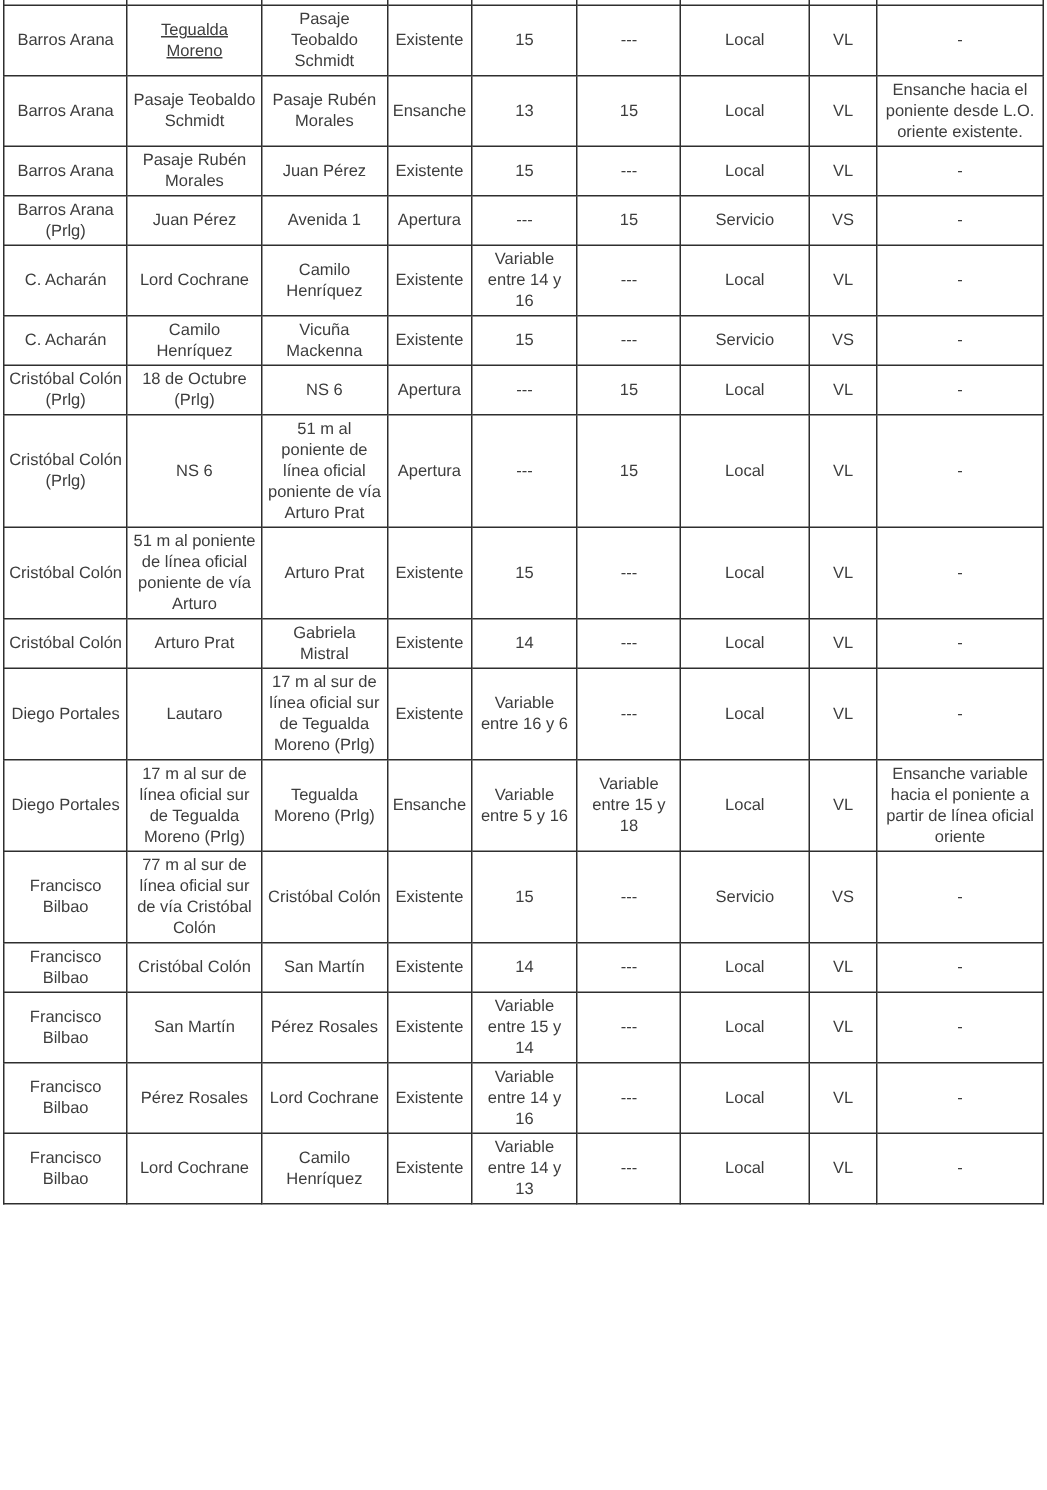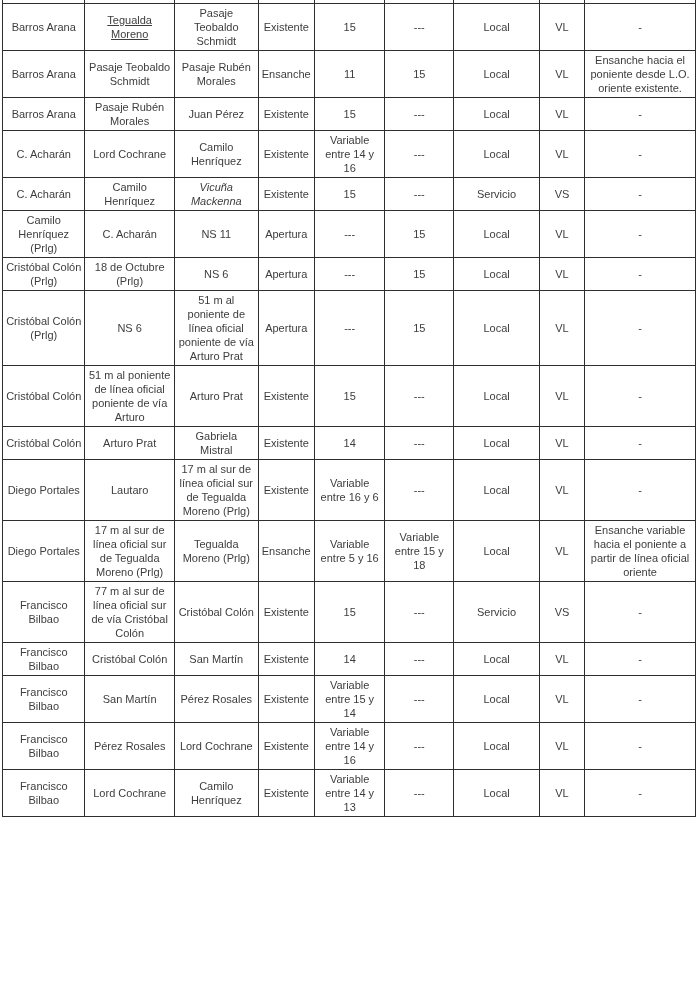--- a/index.html
+++ b/index.html
@@ -73,68 +73,68 @@
         <td style="border-color: rgb(46, 46, 46);">---</td>
         <td style="border-color: rgb(46, 46, 46);">Local</td>
         <td style="border-color: rgb(46, 46, 46);">VL</td>
         <td style="border-color: rgb(46, 46, 46);">-</td>
       </tr>
       <tr>
         <td style="border-color: rgb(46, 46, 46);">Barros Arana</td>
         <td style="border-color: rgb(46, 46, 46);">Pasaje Teobaldo Schmidt</td>
         <td style="border-color: rgb(46, 46, 46);">Pasaje Rubén Morales</td>
         <td style="border-color: rgb(46, 46, 46);">Ensanche</td>
-        <td style="border-color: rgb(46, 46, 46);">11</td>
+        <td style="border-color: rgb(46, 46, 46);">13</td>
         <td style="border-color: rgb(46, 46, 46);">15</td>
         <td style="border-color: rgb(46, 46, 46);">Local</td>
         <td style="border-color: rgb(46, 46, 46);">VL</td>
         <td style="border-color: rgb(46, 46, 46);">Ensanche hacia el poniente desde L.O. oriente existente.</td>
       </tr>
       <tr>
         <td style="border-color: rgb(46, 46, 46);">Barros Arana</td>
         <td style="border-color: rgb(46, 46, 46);">Pasaje Rubén Morales</td>
         <td style="border-color: rgb(46, 46, 46);">Juan Pérez</td>
         <td style="border-color: rgb(46, 46, 46);">Existente</td>
         <td style="border-color: rgb(46, 46, 46);">15</td>
         <td style="border-color: rgb(46, 46, 46);">---</td>
         <td style="border-color: rgb(46, 46, 46);">Local</td>
         <td style="border-color: rgb(46, 46, 46);">VL</td>
         <td style="border-color: rgb(46, 46, 46);">-</td>
       </tr>
       <tr>
+        <td style="border-color: rgb(46, 46, 46);">Barros Arana (Prlg)</td>
+        <td style="border-color: rgb(46, 46, 46);">Juan Pérez</td>
+        <td style="border-color: rgb(46, 46, 46);">Avenida 1</td>
+        <td style="border-color: rgb(46, 46, 46);">Apertura</td>
+        <td style="border-color: rgb(46, 46, 46);">---</td>
+        <td style="border-color: rgb(46, 46, 46);">15</td>
+        <td style="border-color: rgb(46, 46, 46);">Servicio</td>
+        <td style="border-color: rgb(46, 46, 46);">VS</td>
+        <td style="border-color: rgb(46, 46, 46);">-</td>
+      </tr>
+      <tr>
         <td style="border-color: rgb(46, 46, 46);">C. Acharán</td>
         <td style="border-color: rgb(46, 46, 46);">Lord Cochrane</td>
         <td style="border-color: rgb(46, 46, 46);">Camilo Henríquez</td>
         <td style="border-color: rgb(46, 46, 46);">Existente</td>
         <td style="border-color: rgb(46, 46, 46);">Variable entre 14 y 16</td>
         <td style="border-color: rgb(46, 46, 46);">---</td>
         <td style="border-color: rgb(46, 46, 46);">Local</td>
         <td style="border-color: rgb(46, 46, 46);">VL</td>
         <td style="border-color: rgb(46, 46, 46);">-</td>
       </tr>
       <tr>
         <td style="border-color: rgb(46, 46, 46);">C. Acharán</td>
         <td style="border-color: rgb(46, 46, 46);">Camilo Henríquez</td>
-        <td style="border-color: rgb(46, 46, 46); font-style: italic;">Vicuña Mackenna</td>
+        <td style="border-color: rgb(46, 46, 46);">Vicuña Mackenna</td>
         <td style="border-color: rgb(46, 46, 46);">Existente</td>
         <td style="border-color: rgb(46, 46, 46);">15</td>
         <td style="border-color: rgb(46, 46, 46);">---</td>
         <td style="border-color: rgb(46, 46, 46);">Servicio</td>
         <td style="border-color: rgb(46, 46, 46);">VS</td>
-        <td style="border-color: rgb(46, 46, 46);">-</td>
-      </tr>
-      <tr>
-        <td style="border-color: rgb(46, 46, 46);">Camilo Henríquez (Prlg)</td>
-        <td style="border-color: rgb(46, 46, 46);">C. Acharán</td>
-        <td style="border-color: rgb(46, 46, 46);">NS 11</td>
-        <td style="border-color: rgb(46, 46, 46);">Apertura</td>
-        <td style="border-color: rgb(46, 46, 46);">---</td>
-        <td style="border-color: rgb(46, 46, 46);">15</td>
-        <td style="border-color: rgb(46, 46, 46);">Local</td>
-        <td style="border-color: rgb(46, 46, 46);">VL</td>
         <td style="border-color: rgb(46, 46, 46);">-</td>
       </tr>
       <tr>
         <td style="border-color: rgb(46, 46, 46);">Cristóbal Colón (Prlg)</td>
         <td style="border-color: rgb(46, 46, 46);">18 de Octubre (Prlg)</td>
         <td style="border-color: rgb(46, 46, 46);">NS 6</td>
         <td style="border-color: rgb(46, 46, 46);">Apertura</td>
         <td style="border-color: rgb(46, 46, 46);">---</td>
         <td style="border-color: rgb(46, 46, 46);">15</td>
         <td style="border-color: rgb(46, 46, 46);">Local</td>

